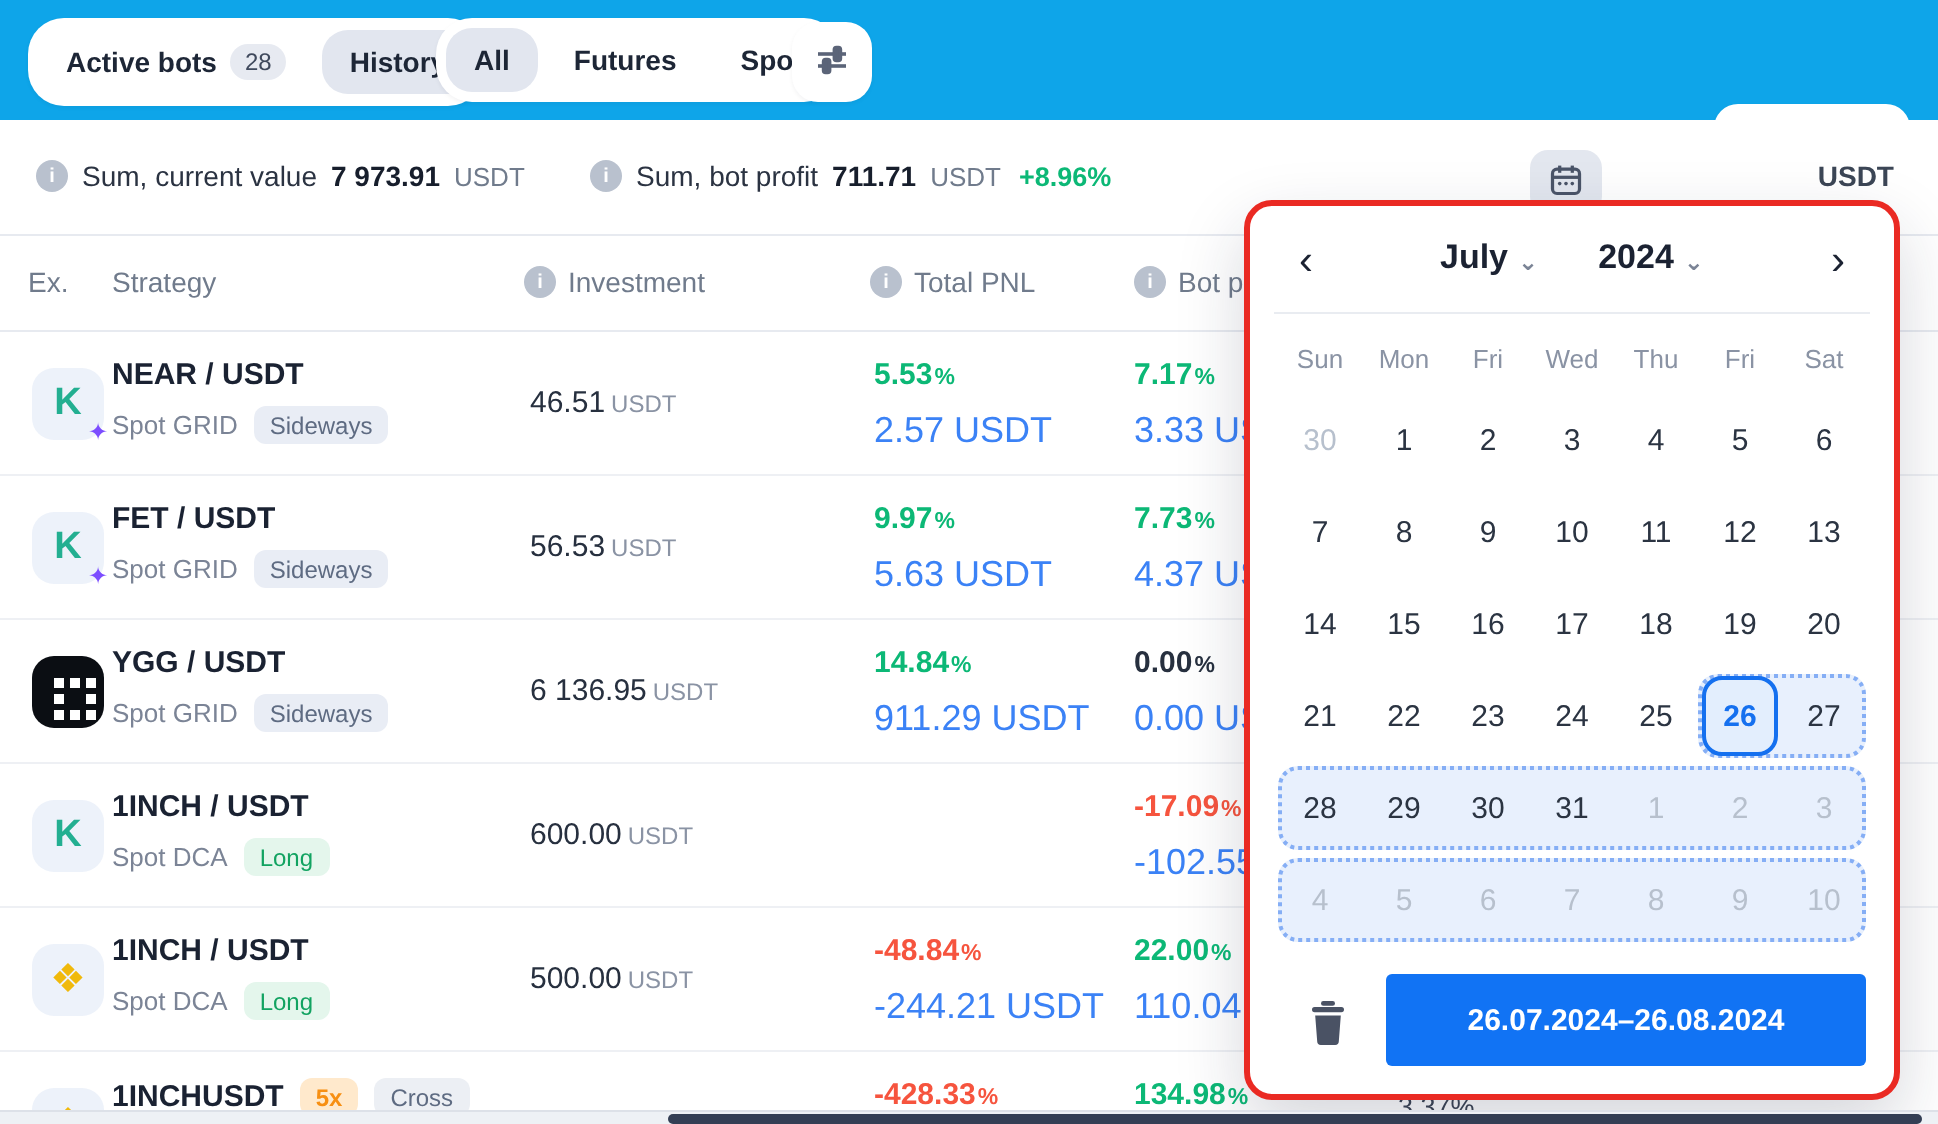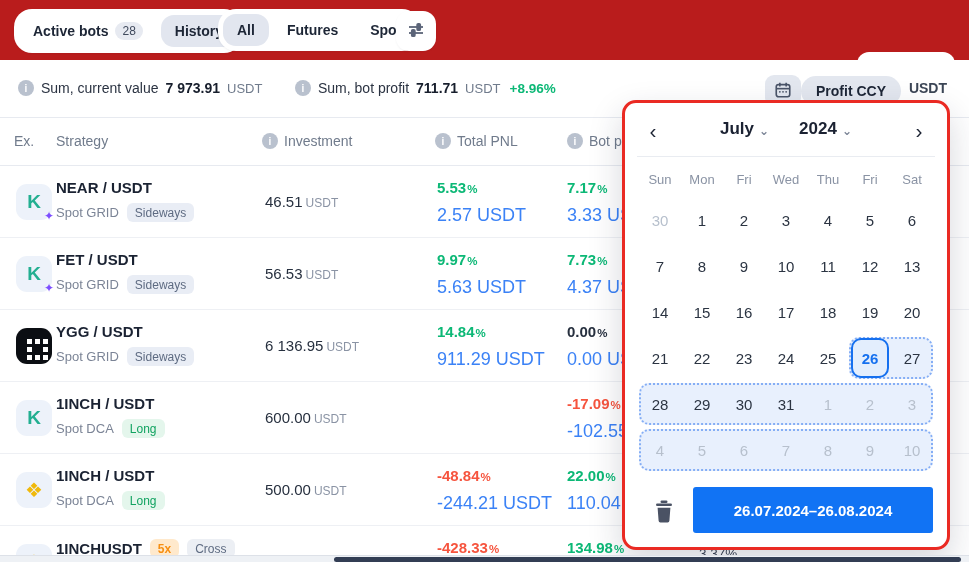--- a/index.html
+++ b/index.html
@@ -1,20 +1,20 @@
 <!DOCTYPE html>
 <html><head>
 <meta charset="utf-8">
 <style>
   html,body{margin:0;padding:0;background:#dfe3ea;}
   *{box-sizing:border-box;font-family:"Liberation Sans","DejaVu Sans",sans-serif;}
   .screen{position:relative;width:969px;height:562px;background:#ffffff;overflow:hidden;}
 
   
-  .topbar{position:absolute;left:0;top:0;width:969px;height:60px;background:#b91c1c;}
+  .topbar{position:absolute;left:0;top:0;width:969px;height:60px;background:#0ea5e9;}
   .pill-group{position:absolute;top:9px;display:flex;align-items:center;gap:4px;background:#ffffff;border-radius:18px;padding:5px;box-shadow:0 1px 2px rgba(16,24,40,.05);}
   .pg-1{left:14px;}
   .pg-2{left:218px;}
   .tab{display:flex;align-items:center;gap:7px;border:none;background:transparent;border-radius:13px;padding:8px 14px;font-size:14px;font-weight:700;color:#1d2636;cursor:pointer;}
   .tab.active{background:#e2e6ef;}
   .count{background:#e7eaf1;border-radius:10px;padding:2px 7px;font-size:12px;font-weight:400;color:#3f495c;}
   .icon-btn{position:absolute;left:396px;top:11px;width:40px;height:40px;border:none;background:#ffffff;border-radius:13px;display:flex;align-items:center;justify-content:center;box-shadow:0 1px 2px rgba(16,24,40,.05);cursor:pointer;}
   .share-btn{position:absolute;right:14px;top:12px;height:37px;border:none;background:#ffffff;border-radius:12px;display:flex;align-items:center;gap:8px;padding:0 16px;font-size:14px;font-weight:700;color:#1d2636;box-shadow:0 1px 2px rgba(16,24,40,.05);cursor:pointer;margin-top:40px;}
 
   
@@ -149,21 +149,20 @@
               <line x1="3" y1="8.5" x2="17" y2="8.5"></line>
             </g>
             <g fill="#4a5468">
               <circle cx="6.5" cy="12" r="1"></circle>
               <circle cx="10" cy="12" r="1"></circle>
               <circle cx="13.5" cy="12" r="1"></circle>
             </g>
           </svg>
       </span>
     </button>
-    <button class="ccy-pill">Profit CCY</button>
     <button class="ccy-plain">USDT</button>
   </div>
 
   <div class="thead">
     <div class="h h-ex">Ex.</div>
     <div class="h h-strategy">Strategy</div>
     <div class="h h-investment">
       <span class="info">i</span>
       <span>Investment</span>
     </div>

